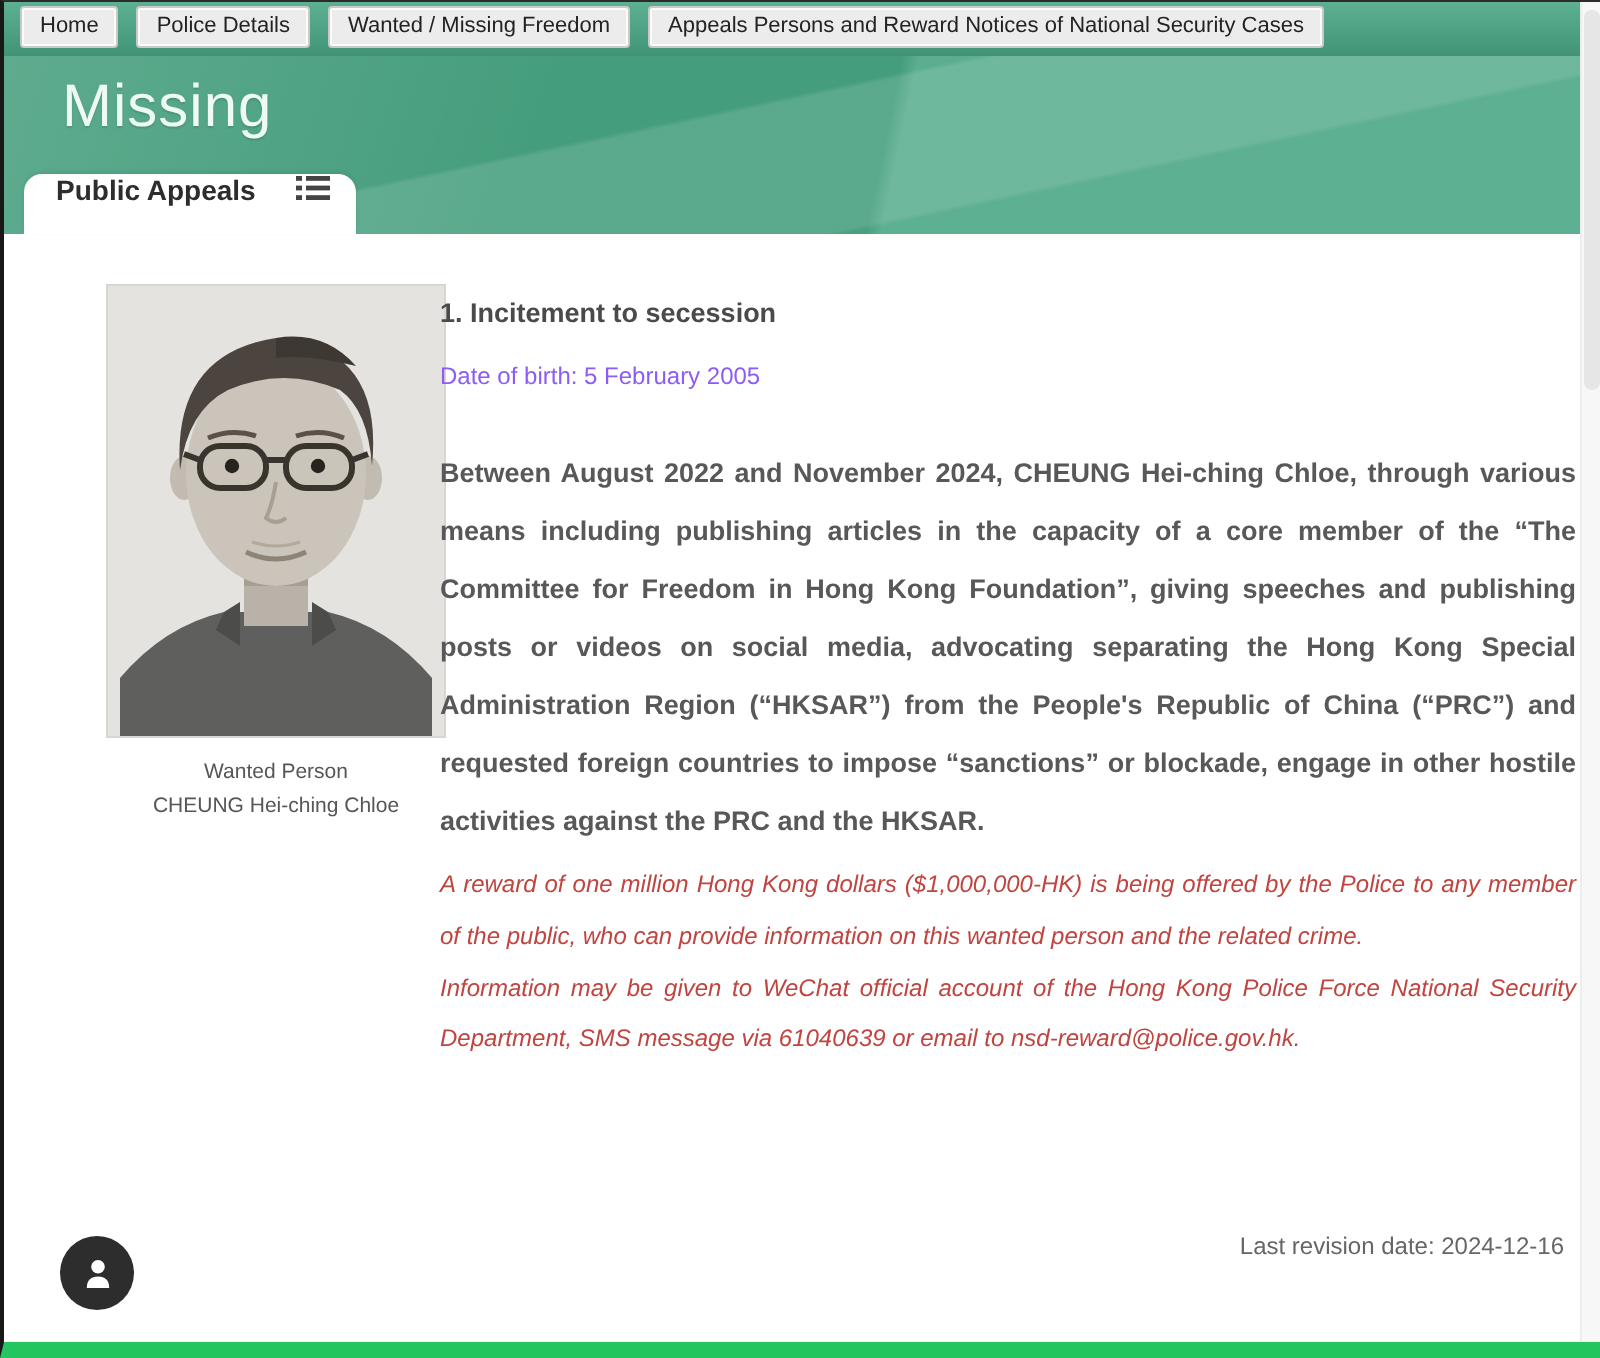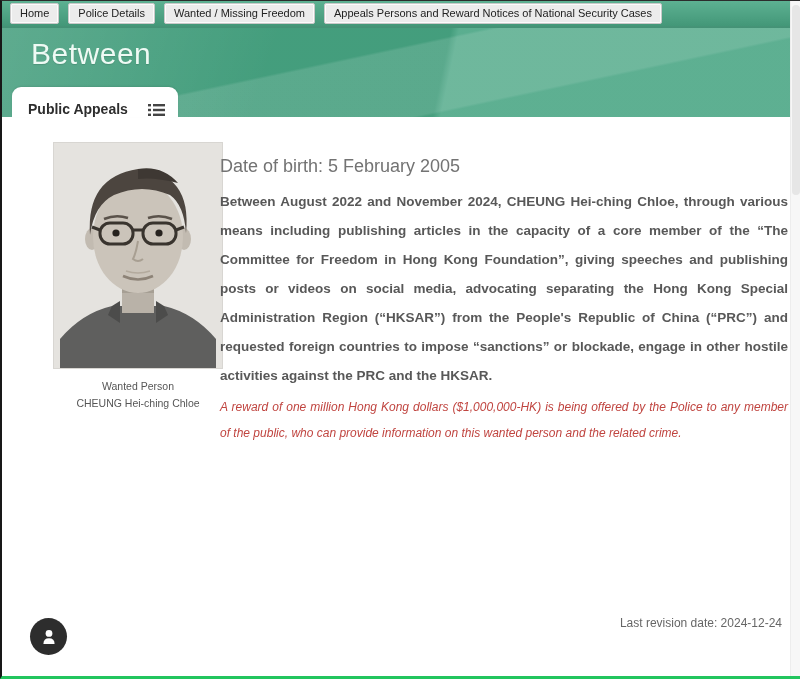--- a/index.html
+++ b/index.html
@@ -2,21 +2,21 @@
 <html><head>
 <meta charset="utf-8">
 <style>
   * { margin:0; padding:0; box-sizing:border-box; }
   html,body { background:#ffffff; }
   body { font-family:"Liberation Sans","DejaVu Sans",sans-serif; }
 
   .page {
     position:relative; width:800px; height:679px; overflow:hidden;
     background:#ffffff;
-    border-left:2px solid #181818; border-top:1px solid #2c2c2c; border-bottom:3px solid #22c55e;
+    border-left:2px solid #181818; border-top:1px solid #2c2c2c; border-bottom:8px solid #22c55e;
   }
 
   
   .topnav {
     height:27px; display:flex; align-items:center; gap:9px; padding-left:8px;
     background:
       linear-gradient(180deg, rgba(255,255,255,0.10), rgba(0,0,0,0.10)),
       #4ba886;
     border-bottom:2px solid rgba(0,60,40,0.25);
   }
@@ -36,21 +36,21 @@
       #48a583;
   }
   .banner-title {
     position:absolute; left:29px; top:9px;
     font-size:30px; font-weight:500; letter-spacing:0.5px; color:#eefaf4;
     text-shadow:0 1px 1px rgba(0,0,0,0.12);
   }
   .tab {
     position:absolute; left:10px; bottom:0; width:166px; height:30px;
     background:#ffffff; border-radius:9px 9px 0 0;
-    display:flex; align-items:flex-end; justify-content:space-between;
+    display:flex; align-items:flex-start; justify-content:space-between;
     padding:0 13px 0 16px; box-shadow:0 -1px 2px rgba(0,0,0,0.08);
     cursor:pointer;
   }
   .tab-label { font-size:14px; font-weight:bold; color:#2d2d2d; }
   .list-icon { display:inline-flex; cursor:pointer; }
 
   
   .content { display:flex; padding-top:25px; }
   .left-col { width:212px; flex:0 0 212px;padding-left:11px; }
   .photo {
@@ -61,21 +61,21 @@
     width:170px; margin-left:40px; margin-top:9px;
     text-align:center; font-size:10.5px; color:#565656; line-height:1.65;
   }
   .right-col { flex:1; padding-left:6px; padding-right:12px; }
 
   .charge {
     font-size:13.5px; font-weight:bold; color:#4a4a4a;
     line-height:2.15; text-align:justify;
   }
   .charge-group { margin-bottom:5px; }
-  .dob { font-size:18px; color:#737373; line-height:2.15; margin-bottom:1px; }
+  .dob { font-size:12px; color:#8b5cf6; line-height:2.15; margin-bottom:20px; }
   .para {
     font-size:13.5px; color:#585858; line-height:2.15; text-align:justify;
     margin-bottom:5px;
     font-weight:bold;
   }
   .reward {
     font-size:12px; font-style:italic; color:#c04540; line-height:2.15;
     text-align:justify; margin-bottom:0;
   }
 
@@ -106,21 +106,21 @@
 <div class="page">
 
   <div class="topnav">
     <button class="nav-btn">Home</button>
     <button class="nav-btn">Police Details</button>
     <button class="nav-btn">Wanted / Missing Freedom</button>
     <button class="nav-btn">Appeals Persons and Reward Notices of National Security Cases</button>
   </div>
 
   <div class="banner">
-    <div class="banner-title">Between</div>
+    <div class="banner-title">Missing</div>
     <div class="tab">
       <span class="tab-label">Public Appeals</span>
       <span class="list-icon">
         <svg width="17" height="14" viewBox="0 0 17 14">
           <g fill="#444444">
             <rect x="0" y="1" width="3" height="2.4"></rect>
               <rect x="5" y="1" width="12" height="2.4"></rect>
             <rect x="0" y="5.8" width="3" height="2.4"></rect>
               <rect x="5" y="5.8" width="12" height="2.4"></rect>
             <rect x="0" y="10.6" width="3" height="2.4"></rect>
@@ -175,29 +175,31 @@
         </svg>
       </div>
       <div class="caption">
         <div>Wanted Person</div>
         <div>CHEUNG Hei-ching Chloe</div>
       </div>
     </div>
 
     <div class="right-col">
       <div class="charge-group">
+        <div class="charge">1. Incitement to secession</div>
       </div>
       <p class="dob">Date of birth: 5 February 2005</p>
       <p class="para">Between August 2022 and November 2024, CHEUNG Hei-ching Chloe, through various means including publishing articles in the capacity of a core member of the “The Committee for Freedom in Hong Kong Foundation”, giving speeches and publishing posts or videos on social media, advocating separating the Hong Kong Special Administration Region (“HKSAR”) from the People's Republic of China (“PRC”) and requested foreign countries to impose “sanctions” or blockade, engage in other hostile activities against the PRC and the HKSAR.</p>
       <p class="reward">A reward of one million Hong Kong dollars ($1,000,000-HK) is being offered by the Police to any member of the public, who can provide information on this wanted person and the related crime.</p>
+      <p class="reward">Information may be given to WeChat official account of the Hong Kong Police Force National Security Department, SMS message via 61040639 or email to nsd-reward@police.gov.hk.</p>
     </div>
 
   </div>
 
-  <div class="footer-date">Last revision date: 2024-12-24</div>
+  <div class="footer-date">Last revision date: 2024-12-16</div>
 
   <button class="a11y-btn">
     <span style="display:inline-flex;">
       <svg width="20" height="20" viewBox="0 0 20 20">
         <circle cx="10" cy="6.4" r="3.4" fill="#ffffff"></circle>
         <path d="M4.4 17 Q4.4 11.2 10 11.2 Q15.6 11.2 15.6 17 Z" fill="#ffffff"></path>
       </svg>
     </span>
   </button>
 

